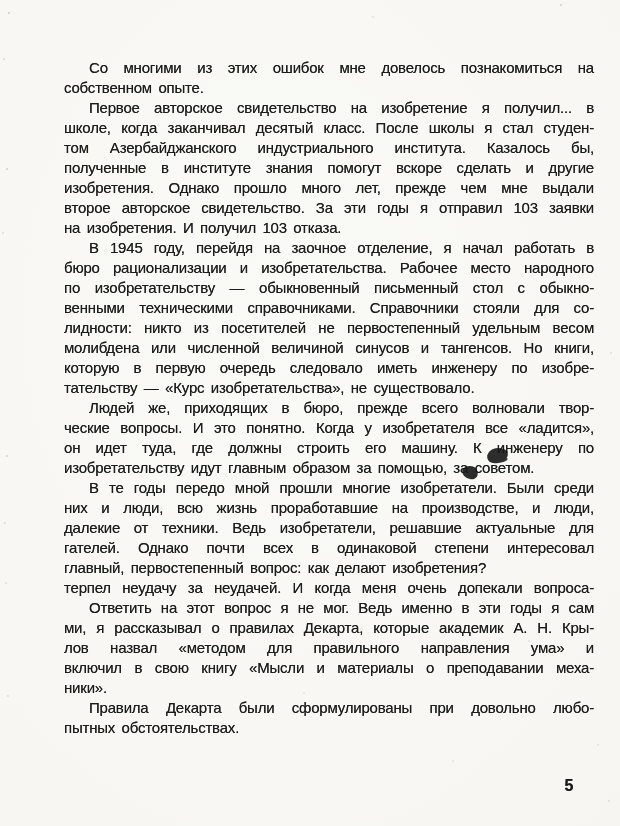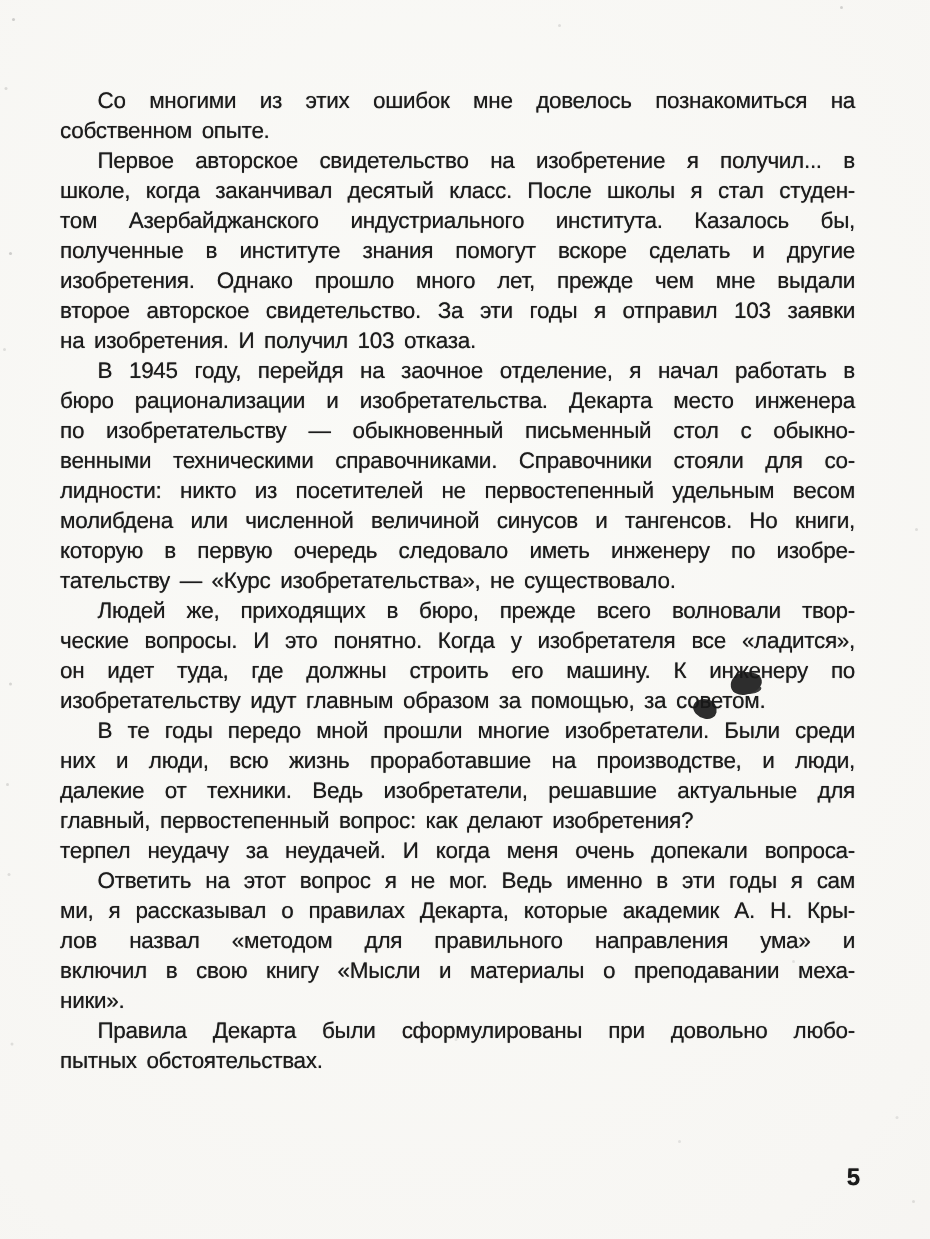--- a/index.html
+++ b/index.html
@@ -13,21 +13,21 @@
   .page {
     position: relative;
     width: 620px;
     height: 826px;
     background: radial-gradient(130% 130% at 45% 38%, #fafaf7 0%, #f7f6f3 55%, #f1f0ec 100%);
     font-family: "Liberation Sans", "DejaVu Sans", sans-serif;
     color: #1c1c1c;
   }
   .text-block {
     position: absolute;
-    left: 40px;
+    left: 64px;
     top: 58px;
     width: 530px;
   }
   .paragraph { margin: 0; }
   .line {
     height: 20px;
     line-height: 20px;
     font-size: 15px;
     letter-spacing: -0.2px;
     word-spacing: 2.5px;
@@ -119,38 +119,39 @@
         <div class="line first">Первое авторское свидетельство на изобретение я получил... в</div>
         <div class="line">школе, когда заканчивал десятый класс. После школы я стал студен-</div>
         <div class="line">том Азербайджанского индустриального института. Казалось бы,</div>
         <div class="line">полученные в институте знания помогут вскоре сделать и другие</div>
         <div class="line">изобретения. Однако прошло много лет, прежде чем мне выдали</div>
         <div class="line">второе авторское свидетельство. За эти годы я отправил 103 заявки</div>
         <div class="line lastline">на изобретения. И получил 103 отказа.</div>
       </div>
       <div class="paragraph">
         <div class="line first">В 1945 году, перейдя на заочное отделение, я начал работать в</div>
-        <div class="line">бюро рационализации и изобретательства. Декарта место инженера</div>
+        <div class="line">бюро рационализации и изобретательства. Рабочее место народного</div>
         <div class="line">по изобретательству — обыкновенный письменный стол с обыкно-</div>
         <div class="line">венными техническими справочниками. Справочники стояли для со-</div>
         <div class="line">лидности: никто из посетителей не первостепенный удельным весом</div>
         <div class="line">молибдена или численной величиной синусов и тангенсов. Но книги,</div>
         <div class="line">которую в первую очередь следовало иметь инженеру по изобре-</div>
         <div class="line lastline">тательству — «Курс изобретательства», не существовало.</div>
       </div>
       <div class="paragraph">
         <div class="line first">Людей же, приходящих в бюро, прежде всего волновали твор-</div>
         <div class="line">ческие вопросы. И это понятно. Когда у изобретателя все «ладится»,</div>
         <div class="line">он идет туда, где должны строить его машину. К инженеру по</div>
         <div class="line lastline">изобретательству идут главным образом за помощью, за советом.</div>
       </div>
       <div class="paragraph">
         <div class="line first">В те годы передо мной прошли многие изобретатели. Были среди</div>
         <div class="line">них и люди, всю жизнь проработавшие на производстве, и люди,</div>
         <div class="line">далекие от техники. Ведь изобретатели, решавшие актуальные для</div>
+        <div class="line">гателей. Однако почти всех в одинаковой степени интересовал</div>
         <div class="line lastline">главный, первостепенный вопрос: как делают изобретения?</div>
       </div>
       <div class="paragraph">
         <div class="line">терпел неудачу за неудачей. И когда меня очень допекали вопроса-</div>
         <div class="line first">Ответить на этот вопрос я не мог. Ведь именно в эти годы я сам</div>
         <div class="line">ми, я рассказывал о правилах Декарта, которые академик А. Н. Кры-</div>
         <div class="line">лов назвал «методом для правильного направления ума» и</div>
         <div class="line">включил в свою книгу «Мысли и материалы о преподавании меха-</div>
         <div class="line lastline">ники».</div>
       </div>

